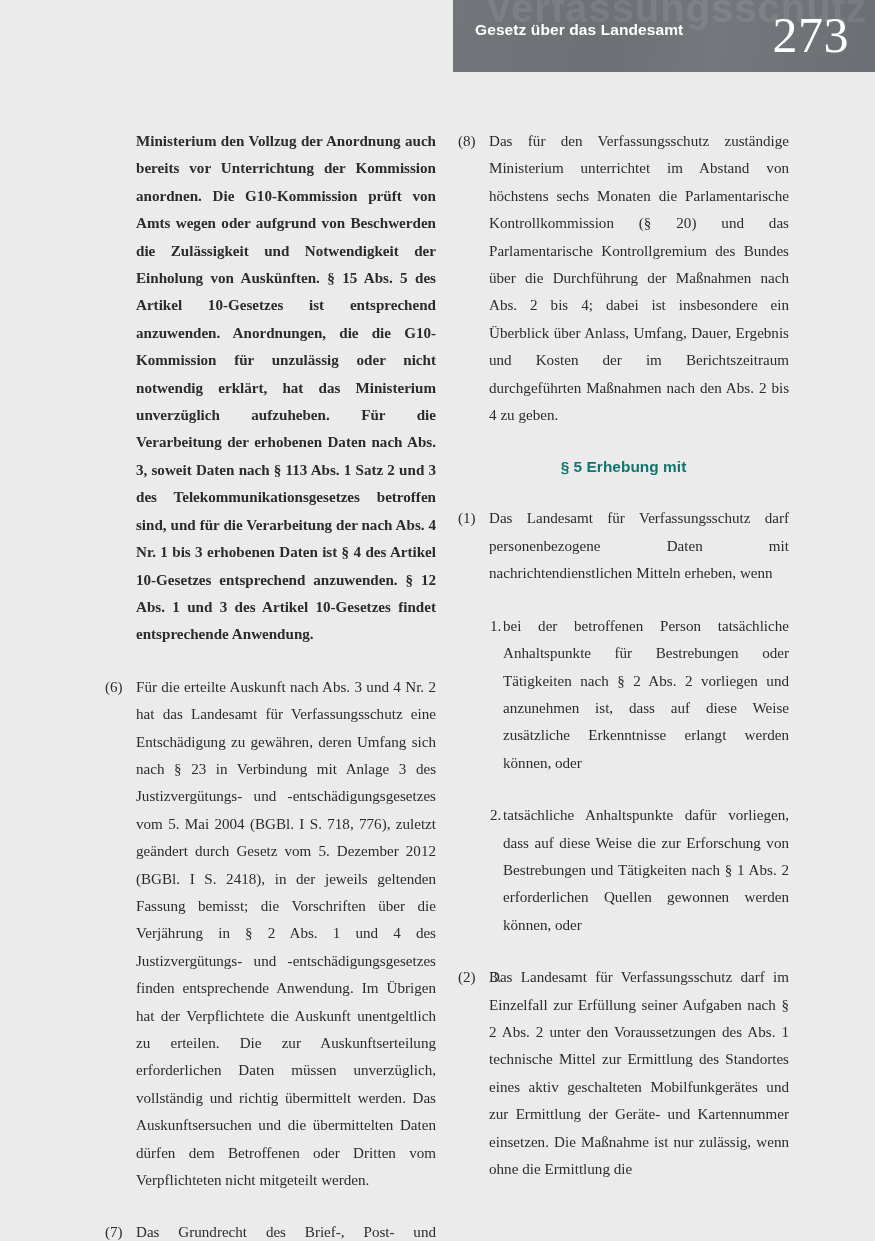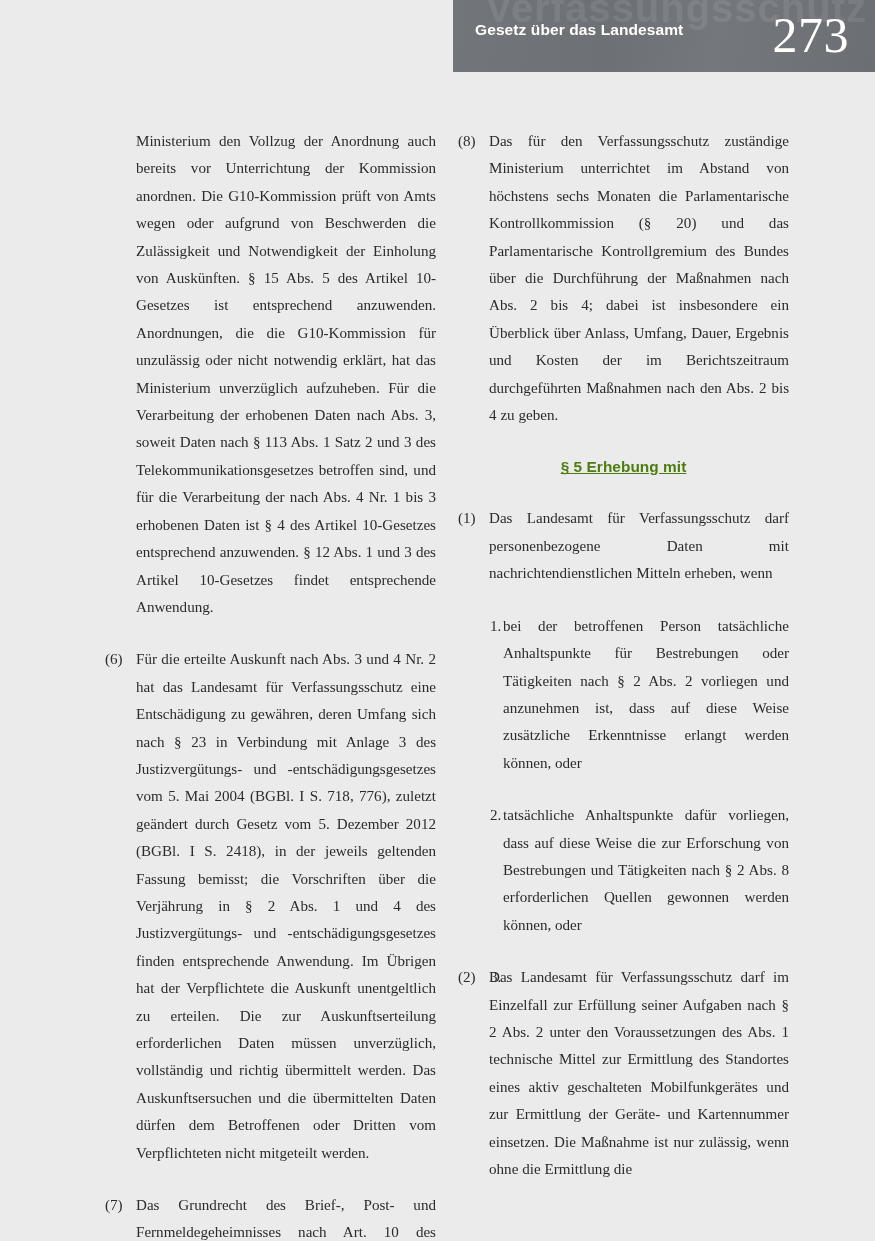--- a/index.html
+++ b/index.html
@@ -93,33 +93,32 @@
     position: absolute;
     left: 0;
     top: 0;
     width: 29px;
     text-align: left;
     font-size: 15.1px;
   }
   .para:last-child { margin-bottom: 0; }
 
   
-  .para.nomarker { padding-left: 31px; }
+  .para.nomarker { padding-left: 31px; font-weight: bold; }
 
   
   .section-heading {
     font-family: "Liberation Sans", sans-serif;
     font-weight: bold;
     font-size: 15.4px;
     line-height: 25px;
     text-align: center;
-    color: #4d7c0f;
+    color: #0f766e;
     margin: 16px 0 26px 0;
     letter-spacing: 0.05px;
-    text-decoration: underline;
   }
   .section-heading .line { display: block; }
 
   
   .sublist {
     margin: 0 0 0 0;
     padding: 0;
     list-style: none;
   }
   .sublist-item {
@@ -185,21 +184,21 @@
       <span>Das Landesamt für Verfassungsschutz darf personenbezogene Daten mit nachrichtendienstlichen Mitteln erheben, wenn</span>
     </p>
 
     <ol class="sublist">
       <li class="sublist-item">
         <span class="num">1.</span>
         <span>bei der betroffenen Person tatsächliche Anhaltspunkte für Bestrebungen oder Tätigkeiten nach § 2 Abs. 2 vorliegen und anzunehmen ist, dass auf diese Weise zusätzliche Erkenntnisse erlangt werden können, oder</span>
       </li>
       <li class="sublist-item">
         <span class="num">2.</span>
-        <span>tatsächliche Anhaltspunkte dafür vorliegen, dass auf diese Weise die zur Erforschung von Bestrebungen und Tätigkeiten nach § 2 Abs. 8 erforderlichen Quellen gewonnen werden können, oder</span>
+        <span>tatsächliche Anhaltspunkte dafür vorliegen, dass auf diese Weise die zur Erforschung von Bestrebungen und Tätigkeiten nach § 1 Abs. 2 erforderlichen Quellen gewonnen werden können, oder</span>
       </li>
       <li class="sublist-item">
         <span class="num">3.</span>
       </li>
     </ol>
 
     <p class="para">
       <span class="marker">(2)</span>
       <span>Das Landesamt für Verfassungsschutz darf im Einzelfall zur Erfüllung seiner Aufgaben nach § 2 Abs. 2 unter den Voraussetzungen des Abs. 1 technische Mittel zur Ermittlung des Standortes eines aktiv geschalteten Mobilfunkgerätes und zur Ermittlung der Geräte- und Kartennummer einsetzen. Die Maßnahme ist nur zulässig, wenn ohne die Ermittlung die</span>
     </p>

